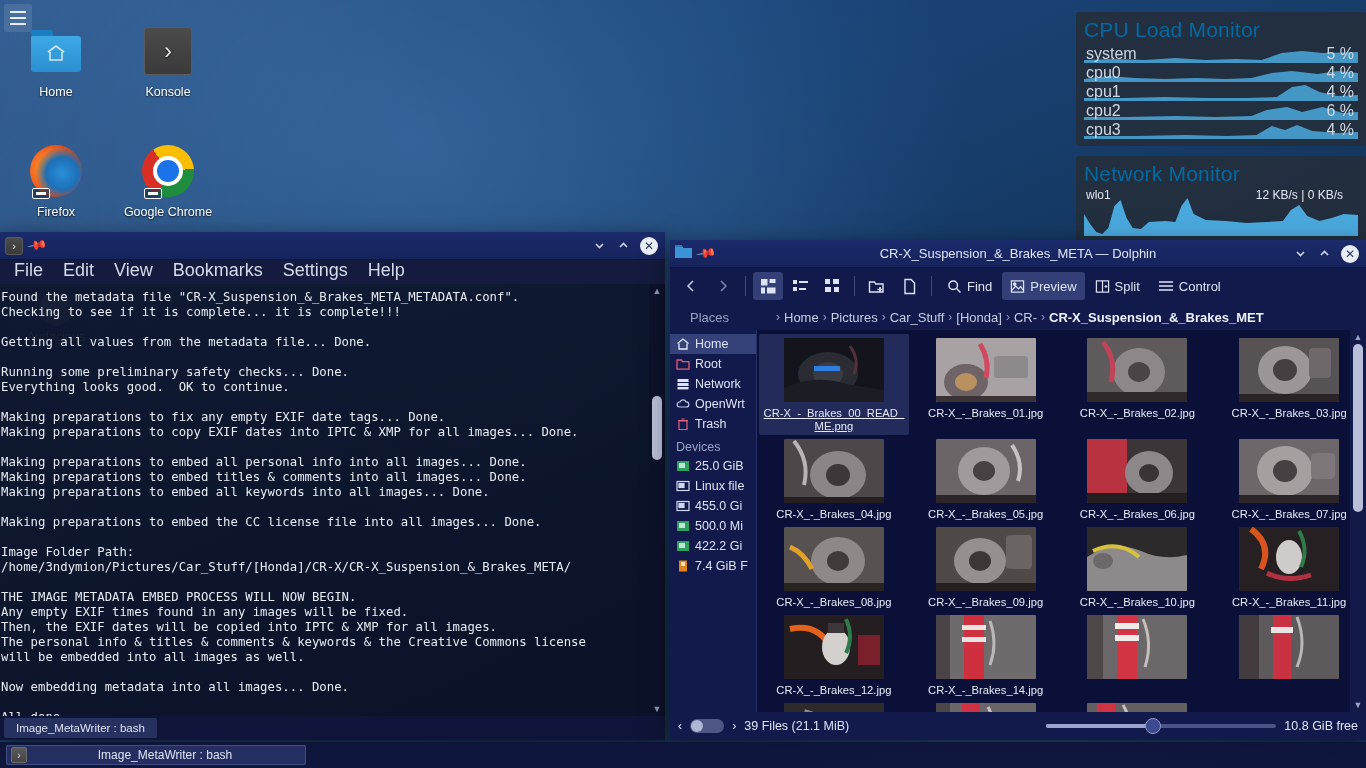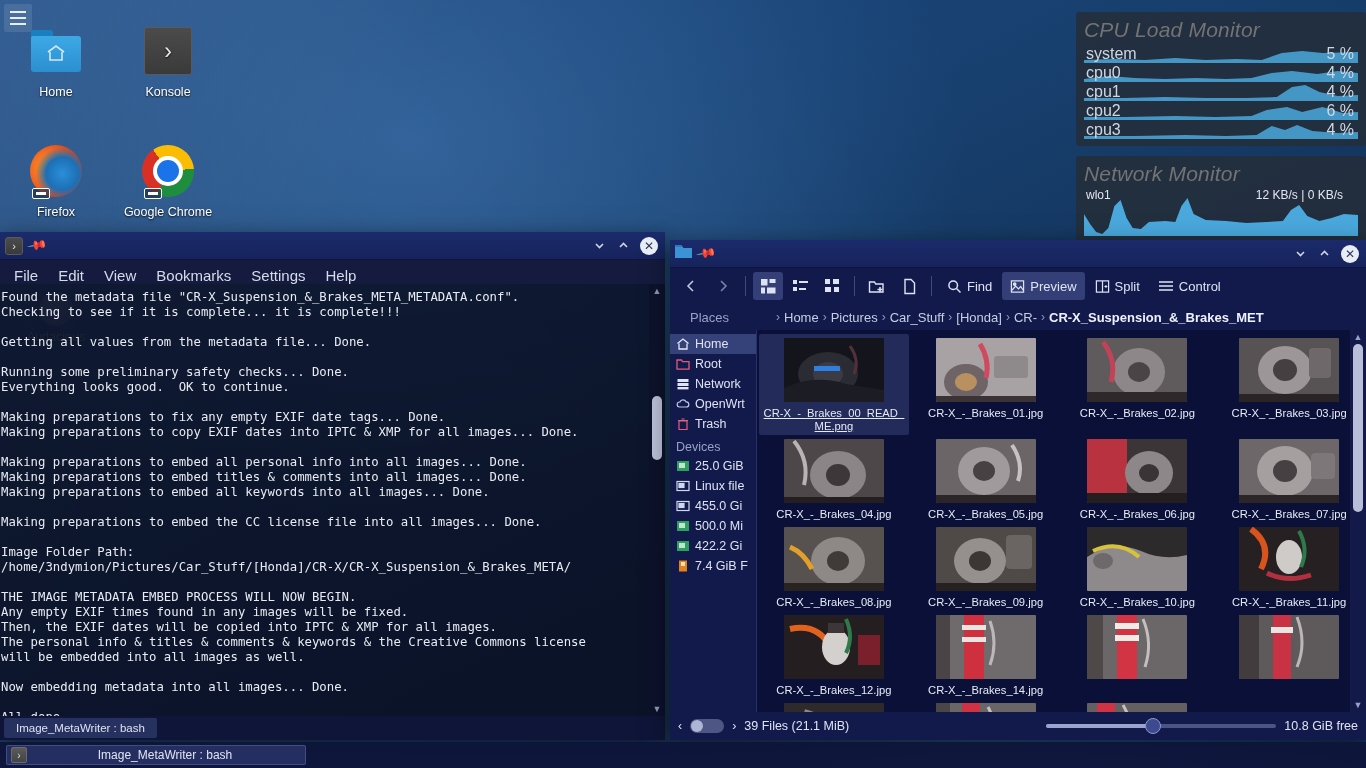--- a/index.html
+++ b/index.html
@@ -95,22 +95,22 @@
     width: 34px; height: 34px; border-radius: 50%; margin: 0 auto 4px;
     background: radial-gradient(circle at 40% 35%, rgba(200,210,225,0.30), rgba(120,130,150,0.20));
   }
 
   
   .widget {
     position: absolute; background: rgba(36,46,58,0.88); border-radius: 3px;
     color: #d6dde6; padding: 6px 8px 4px;
   }
   .widget h2 {
-    font-size: 21px; font-weight: normal; color: #737373; line-height: 24px;
-    margin-bottom: 2px; letter-spacing: .2px; font-style: italic;
+    font-size: 21px; font-weight: normal; color: #0369a1; line-height: 24px;
+    margin-bottom: 2px; letter-spacing: .2px;
   }
   .mon-row {
     position: relative; height: 19px; font-size: 16px; color: #cfd7e0;
     line-height: 19px; overflow: hidden;
   }
   .mon-row .name { position: relative; z-index: 2; padding-left: 2px; }
   .mon-row .val { position: absolute; right: 4px; top: 0; z-index: 2; }
   .mon-row svg { position: absolute; left: 0; top: 0; width: 100%; height: 19px; z-index: 1; }
 
   #cpu-widget { left: 1076px; top: 12px; width: 290px; height: 134px; }
@@ -138,22 +138,22 @@
   .tb-close {
     width: 18px; height: 18px; border-radius: 50%;
     background: #e8ecf5; color: #2a3558;
     display: flex; align-items: center; justify-content: center; font-size: 12px;
   }
   .pin { color: #cdd5e6; font-size: 13px; transform: rotate(35deg); }
 
   
   #konsole-window { left: 0; top: 232px; width: 665px; height: 508px; }
   .k-menubar {
-    height: 24px; background: #141b3e; display: flex; align-items: flex-end;
-    gap: 20px; padding: 0 14px; font-size: 15px; color: #d5dbe9;
+    height: 24px; background: #141b3e; display: flex; align-items: flex-start;
+    gap: 20px; padding: 0 14px; font-size: 18px; color: #d5dbe9;
   }
   .k-term {
     height: 432px; position: relative;
     background: rgba(8,10,28,0.80); display: flex;
   }
   .k-text {
     flex: 1; padding: 6px 6px 0 1px; overflow: hidden;
     font-family: "DejaVu Sans Mono", "Liberation Mono", monospace;
     font-size: 12.3px; line-height: 15px; color: #e8ecf2; white-space: pre;
   }
@@ -465,20 +465,21 @@
   <div class="titlebar">
     <div class="tb-left">
       <span>
         <svg width="17" height="15" viewBox="0 0 17 15">
             <path d="M0 2 h7 l1.4 2 H17 v10 H0 Z" fill="#3b93d6"></path>
             <path d="M0 1 h6.6 l1.2 2 H0 Z" fill="#2d7bb8"></path>
           </svg>
       </span>
       <span class="pin">📌</span>
     </div>
+    <div class="ttl">CR-X_Suspension_&amp;_Brakes_META — Dolphin</div>
     <div class="tb-right">
       <span class="tb-btn">
         <svg width="13" height="13" viewBox="0 0 13 13" fill="none" stroke="#cdd5e6" stroke-width="1.6">
             <path d="M3 5 L6.5 8.5 L10 5"></path>
           </svg>
       </span>
       <span class="tb-btn">
         <svg width="13" height="13" viewBox="0 0 13 13" fill="none" stroke="#cdd5e6" stroke-width="1.6">
             <path d="M3 8 L6.5 4.5 L10 8"></path>
           </svg>

